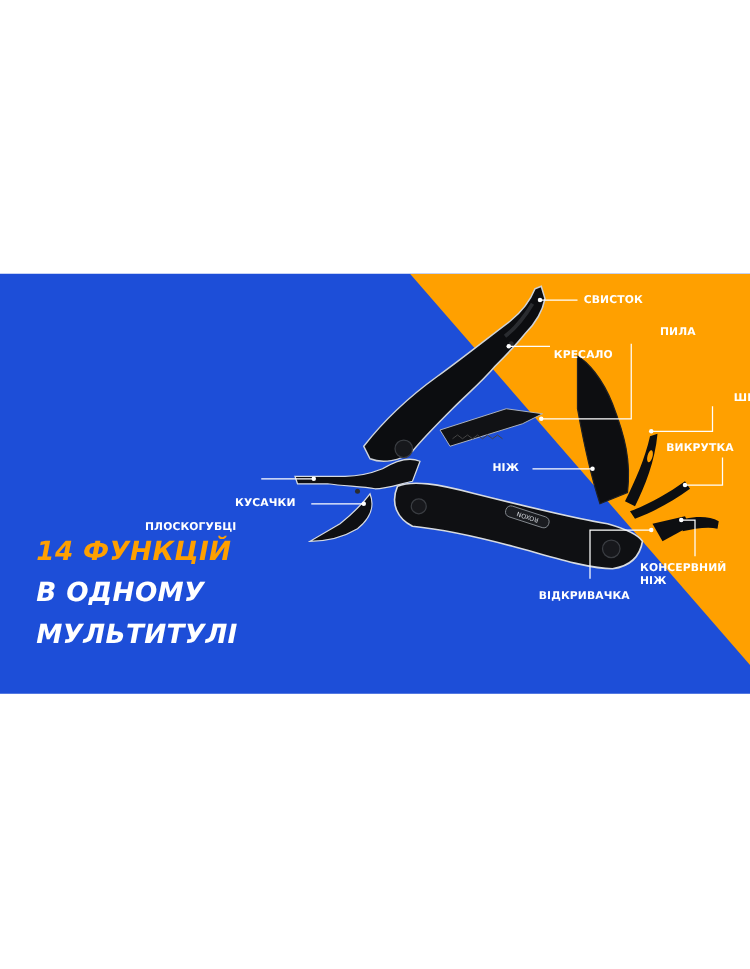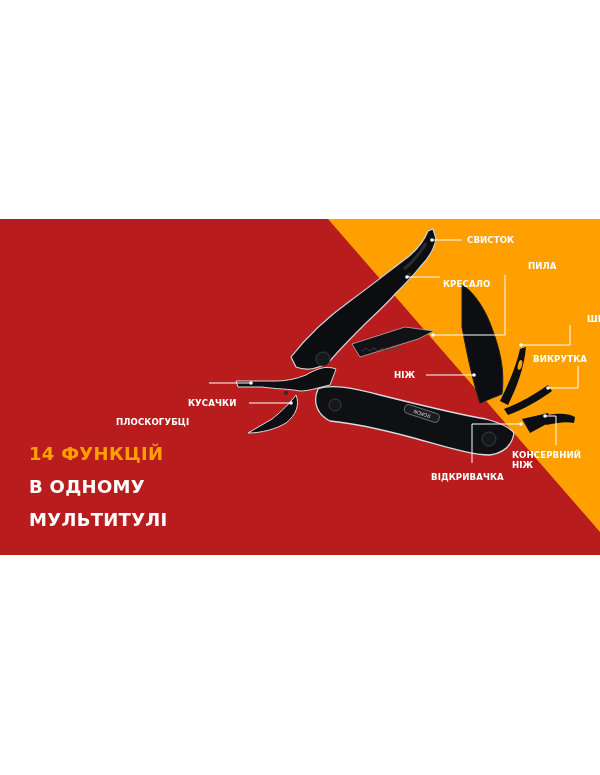--- a/index.html
+++ b/index.html
@@ -1,20 +1,20 @@
 <!DOCTYPE html>
 <html><head>
 <meta charset="utf-8">
 <style>
   html, body { margin:0; padding:0; }
   body { width:600px; height:775px; background:#ffffff; position:relative; overflow:hidden;
          font-family:"DejaVu Sans", "Liberation Sans", sans-serif; }
-  .banner { position:absolute; left:0; top:219px; width:600px; height:336px; background:#b91c1c; overflow:hidden; }
+  .banner { position:absolute; left:0; top:219px; width:600px; height:336px; background:#1d4ed8; overflow:hidden; }
   .banner svg { position:absolute; left:0; top:0; }
-  .headline { position:absolute; left:29px; top:218px; font-weight:bold; font-size:18px; line-height:33px; letter-spacing:0.3px; }
+  .headline { position:absolute; left:29px; top:206px; font-weight:bold; font-size:21px; line-height:33px; letter-spacing:0.3px;font-style:italic; }
   .headline .l1 { color:#ffa000; display:block; white-space:nowrap; }
   .headline .l2, .headline .l3 { color:#ffffff; display:block; white-space:nowrap; }
   .lbl { position:absolute; color:#ffffff; font-weight:bold; font-size:8.6px; line-height:10px; white-space:nowrap; letter-spacing:0.1px; }
   .lbl.c { }
 </style>
 </head>
 <body>
 
 <div class="banner">
   <svg width="600" height="336" viewBox="0 0 600 336">

